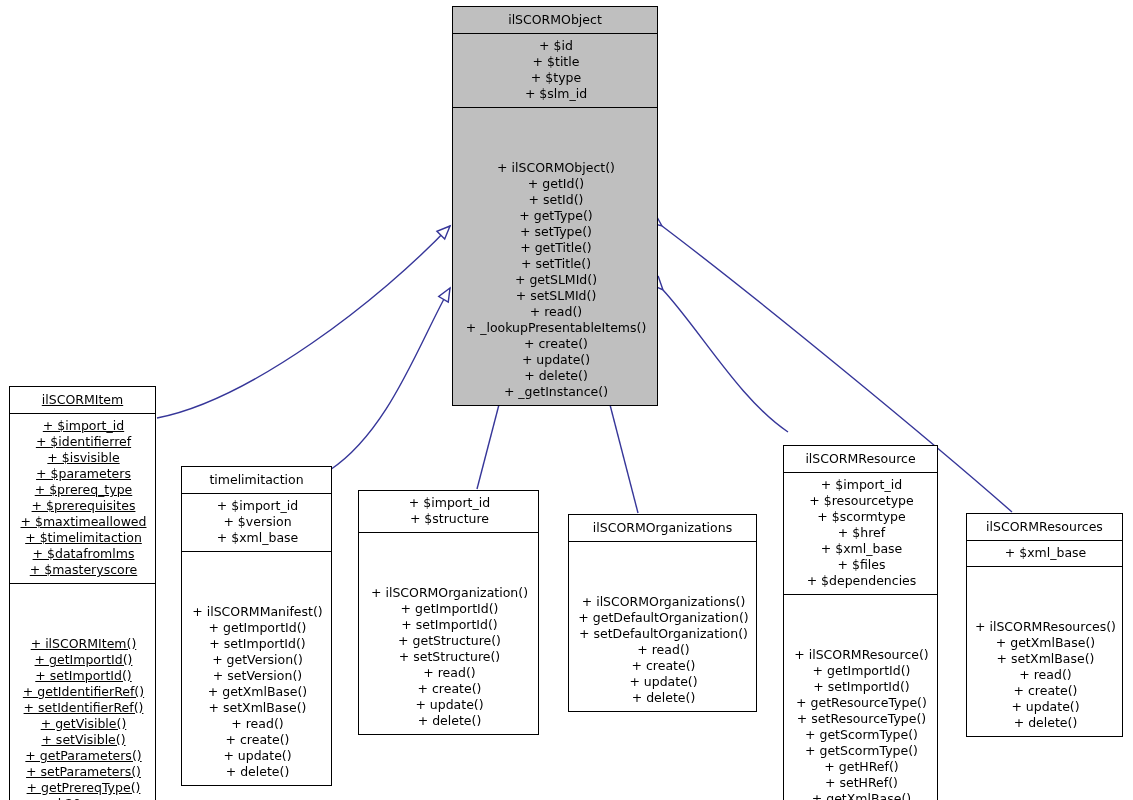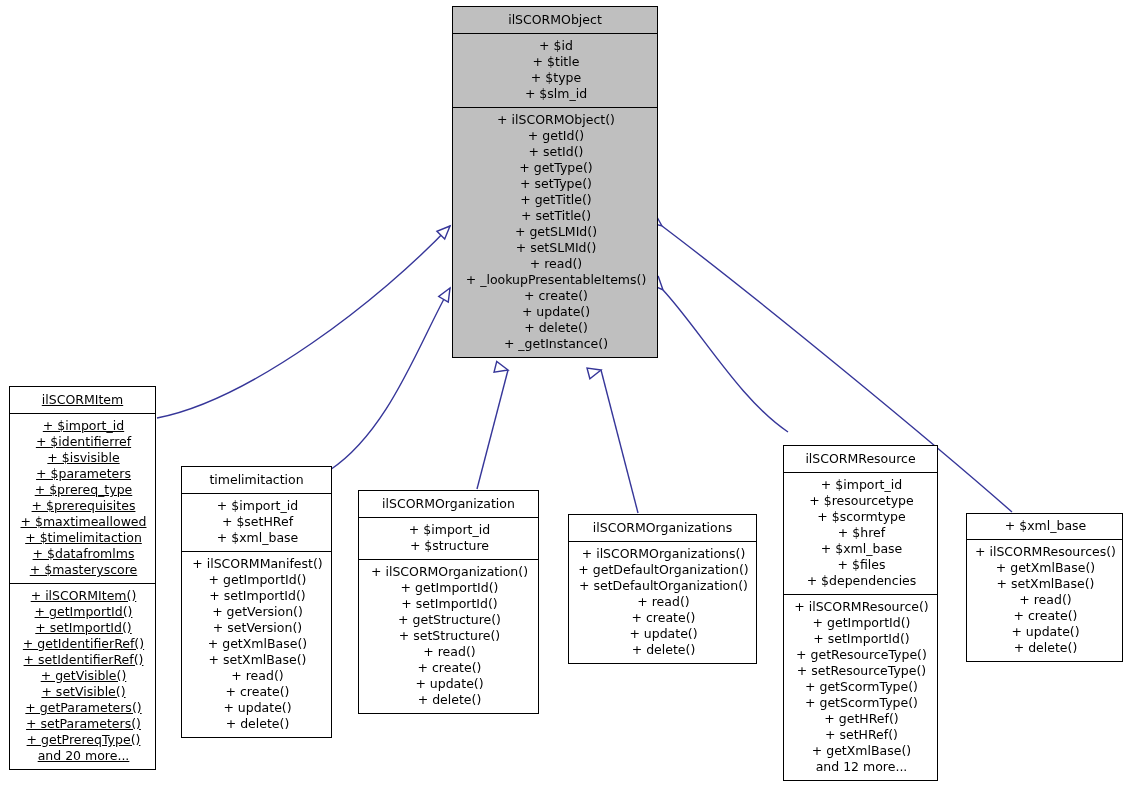--- a/index.html
+++ b/index.html
@@ -51,20 +51,21 @@
   .uml-class.root .cls-title {
     border-bottom: 1px solid #000000;
   }
   .cls-section {
     padding: 4px 6px 5px 6px;
     border-bottom: 1px solid #000000;
     text-align: center;
   }
   .cls-section.last {
     border-bottom: none;
+    margin-top: 48px;
   }
   .cls-row {
     white-space: nowrap;
     padding-left: 2px;
   }
   .more-row {
     white-space: nowrap;
     padding-left: 2px;
   }
 </style>
@@ -144,39 +145,38 @@
           <div class="cls-row">+ getParameters()</div>
           <div class="cls-row">+ setParameters()</div>
           <div class="cls-row">+ getPrereqType()</div>
           <div class="more-row">and 20 more...</div>
         </div>
       </div>
       <div class="uml-class" style="left: 181px; top: 466px; width: 151px;">
         <div class="cls-title">timelimitaction</div>
         <div class="cls-section">
           <div class="cls-row">+ $import_id</div>
-          <div class="cls-row">+ $setHRef</div>
+          <div class="cls-row">+ $version</div>
           <div class="cls-row">+ $xml_base</div>
         </div>
         <div class="cls-section last">
           <div class="cls-row">+ ilSCORMManifest()</div>
           <div class="cls-row">+ getImportId()</div>
           <div class="cls-row">+ setImportId()</div>
           <div class="cls-row">+ getVersion()</div>
           <div class="cls-row">+ setVersion()</div>
           <div class="cls-row">+ getXmlBase()</div>
           <div class="cls-row">+ setXmlBase()</div>
           <div class="cls-row">+ read()</div>
           <div class="cls-row">+ create()</div>
           <div class="cls-row">+ update()</div>
           <div class="cls-row">+ delete()</div>
         </div>
       </div>
       <div class="uml-class" style="left: 358px; top: 490px; width: 181px;">
-        <div class="cls-title">ilSCORMOrganization</div>
         <div class="cls-section">
           <div class="cls-row">+ $import_id</div>
           <div class="cls-row">+ $structure</div>
         </div>
         <div class="cls-section last">
           <div class="cls-row">+ ilSCORMOrganization()</div>
           <div class="cls-row">+ getImportId()</div>
           <div class="cls-row">+ setImportId()</div>
           <div class="cls-row">+ getStructure()</div>
           <div class="cls-row">+ setStructure()</div>
@@ -217,20 +217,21 @@
           <div class="cls-row">+ setResourceType()</div>
           <div class="cls-row">+ getScormType()</div>
           <div class="cls-row">+ getScormType()</div>
           <div class="cls-row">+ getHRef()</div>
           <div class="cls-row">+ setHRef()</div>
           <div class="cls-row">+ getXmlBase()</div>
           <div class="more-row">and 12 more...</div>
         </div>
       </div>
       <div class="uml-class" style="left: 966px; top: 513px; width: 157px;">
+        <div class="cls-title">ilSCORMResources</div>
         <div class="cls-section">
           <div class="cls-row">+ $xml_base</div>
         </div>
         <div class="cls-section last">
           <div class="cls-row">+ ilSCORMResources()</div>
           <div class="cls-row">+ getXmlBase()</div>
           <div class="cls-row">+ setXmlBase()</div>
           <div class="cls-row">+ read()</div>
           <div class="cls-row">+ create()</div>
           <div class="cls-row">+ update()</div>

